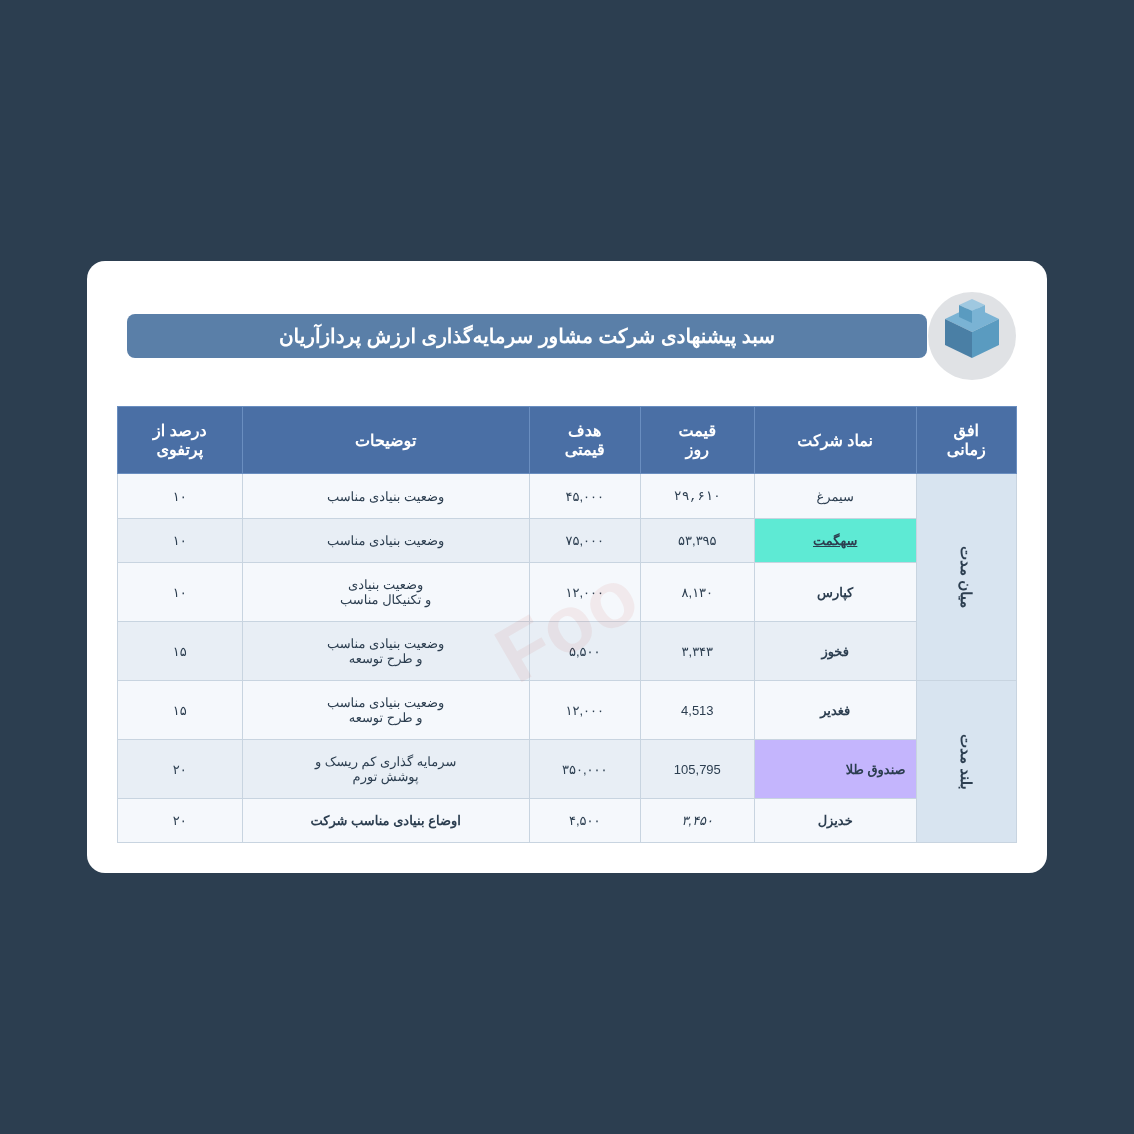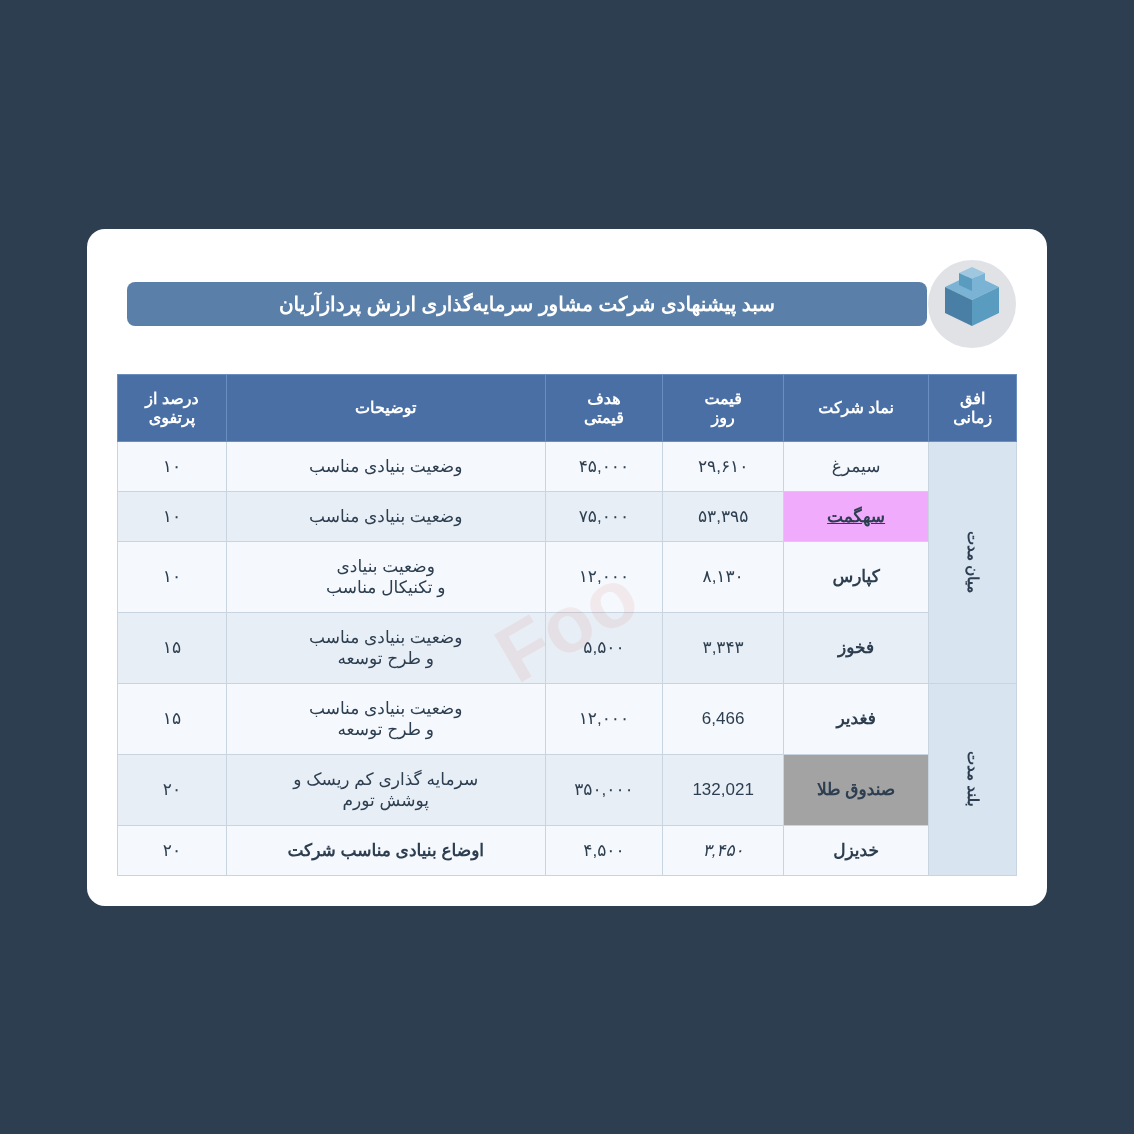--- a/index.html
+++ b/index.html
@@ -72,21 +72,21 @@
       font-weight: bold;
       font-size: 16px;
       border: 1px solid #6a8ec0;
     }
 
     tbody tr td {
       border: 1px solid #c8d4e0;
       padding: 14px 10px;
       text-align: center;
       color: #2c3e50;
-      font-size: 17px;
+      font-size: 13px;
       vertical-align: middle;
     }
 
     tbody tr:nth-child(odd) td {
       background-color: #f5f8fc;
     }
 
     tbody tr:nth-child(even) td {
       background-color: #e8eef5;
     }
@@ -148,27 +148,27 @@
           <th>قیمت<br>روز</th>
           <th>هدف<br>قیمتی</th>
           <th>توضیحات</th>
           <th>درصد از<br>پرتفوی</th>
         </tr>
       </thead>
       <tbody id="table-body">
       <tr>
             <td rowspan="4" class="rowspan-cell" style="writing-mode: vertical-rl; text-orientation: mixed; text-align: center; font-weight: bold; font-size: 15px;">میان مدت</td>
             <td style="font-weight: normal; background-color: rgb(245, 248, 252);">سیمرغ</td>
-            <td style="background-color: rgb(245, 248, 252);">۲۹,۶۱۰</td>
+            <td style="background-color: rgb(245, 248, 252); font-family: Liberation Mono, monospace;">۲۹,۶۱۰</td>
             <td style="background-color: rgb(245, 248, 252);">۴۵,۰۰۰</td>
             <td style="background-color: rgb(245, 248, 252);">وضعیت بنیادی مناسب</td>
             <td style="background-color: rgb(245, 248, 252);">۱۰</td>
           </tr>
           <tr>
-            <td style="font-weight: bold; background-color: #f0abfc; text-decoration: underline;">سهگمت</td>
+            <td style="font-weight: bold; background-color: #5eead4; text-decoration: underline;">سهگمت</td>
             <td style="background-color: rgb(232, 238, 245);">۵۳,۳۹۵</td>
             <td style="background-color: rgb(232, 238, 245);">۷۵,۰۰۰</td>
             <td style="background-color: rgb(232, 238, 245);">وضعیت بنیادی مناسب</td>
             <td style="background-color: rgb(232, 238, 245);">۱۰</td>
           </tr>
           <tr>
             <td style="font-weight: bold; background-color: rgb(245, 248, 252);">کپارس</td>
             <td style="background-color: rgb(245, 248, 252);">۸,۱۳۰</td>
             <td style="background-color: rgb(245, 248, 252);">۱۲,۰۰۰</td>
             <td style="background-color: rgb(245, 248, 252);">وضعیت بنیادی<br>و تکنیکال مناسب</td>
@@ -177,28 +177,28 @@
           <tr>
             <td style="font-weight: bold; background-color: rgb(232, 238, 245); margin-top: 12px;">فخوز</td>
             <td style="background-color: rgb(232, 238, 245);">۳,۳۴۳</td>
             <td style="background-color: rgb(232, 238, 245);">۵,۵۰۰</td>
             <td style="background-color: rgb(232, 238, 245);">وضعیت بنیادی مناسب<br>و طرح توسعه</td>
             <td style="background-color: rgb(232, 238, 245);">۱۵</td>
           </tr>
           <tr>
             <td rowspan="3" class="rowspan-cell" style="writing-mode: vertical-rl; text-orientation: mixed; text-align: center; font-weight: bold; font-size: 15px;">بلند مدت</td>
             <td style="font-weight: bold; background-color: rgb(245, 248, 252);">فغدیر</td>
-            <td style="background-color: rgb(245, 248, 252);">6,466</td>
+            <td style="background-color: rgb(245, 248, 252);">4,513</td>
             <td style="background-color: rgb(245, 248, 252);">۱۲,۰۰۰</td>
             <td style="background-color: rgb(245, 248, 252);">وضعیت بنیادی مناسب<br>و طرح توسعه</td>
             <td style="background-color: rgb(245, 248, 252);">۱۵</td>
           </tr>
           <tr>
-            <td style="font-weight: bold; background-color: #a3a3a3;">صندوق طلا</td>
-            <td style="background-color: rgb(232, 238, 245);">132,021</td>
+            <td style="font-weight: bold; background-color: #c4b5fd; text-align: right;">صندوق طلا</td>
+            <td style="background-color: rgb(232, 238, 245);">105,795</td>
             <td style="background-color: rgb(232, 238, 245);">۳۵۰,۰۰۰</td>
             <td style="background-color: rgb(232, 238, 245);">سرمایه گذاری کم ریسک و<br>پوشش تورم</td>
             <td style="background-color: rgb(232, 238, 245);">۲۰</td>
           </tr>
           <tr>
             <td style="font-weight: bold; background-color: rgb(245, 248, 252);">خدیزل</td>
             <td style="background-color: rgb(245, 248, 252); font-style: italic;">۳,۴۵۰</td>
             <td style="background-color: rgb(245, 248, 252);">۴,۵۰۰</td>
             <td style="background-color: rgb(245, 248, 252); font-weight: bold;">اوضاع بنیادی مناسب شرکت</td>
             <td style="background-color: rgb(245, 248, 252);">۲۰</td>

